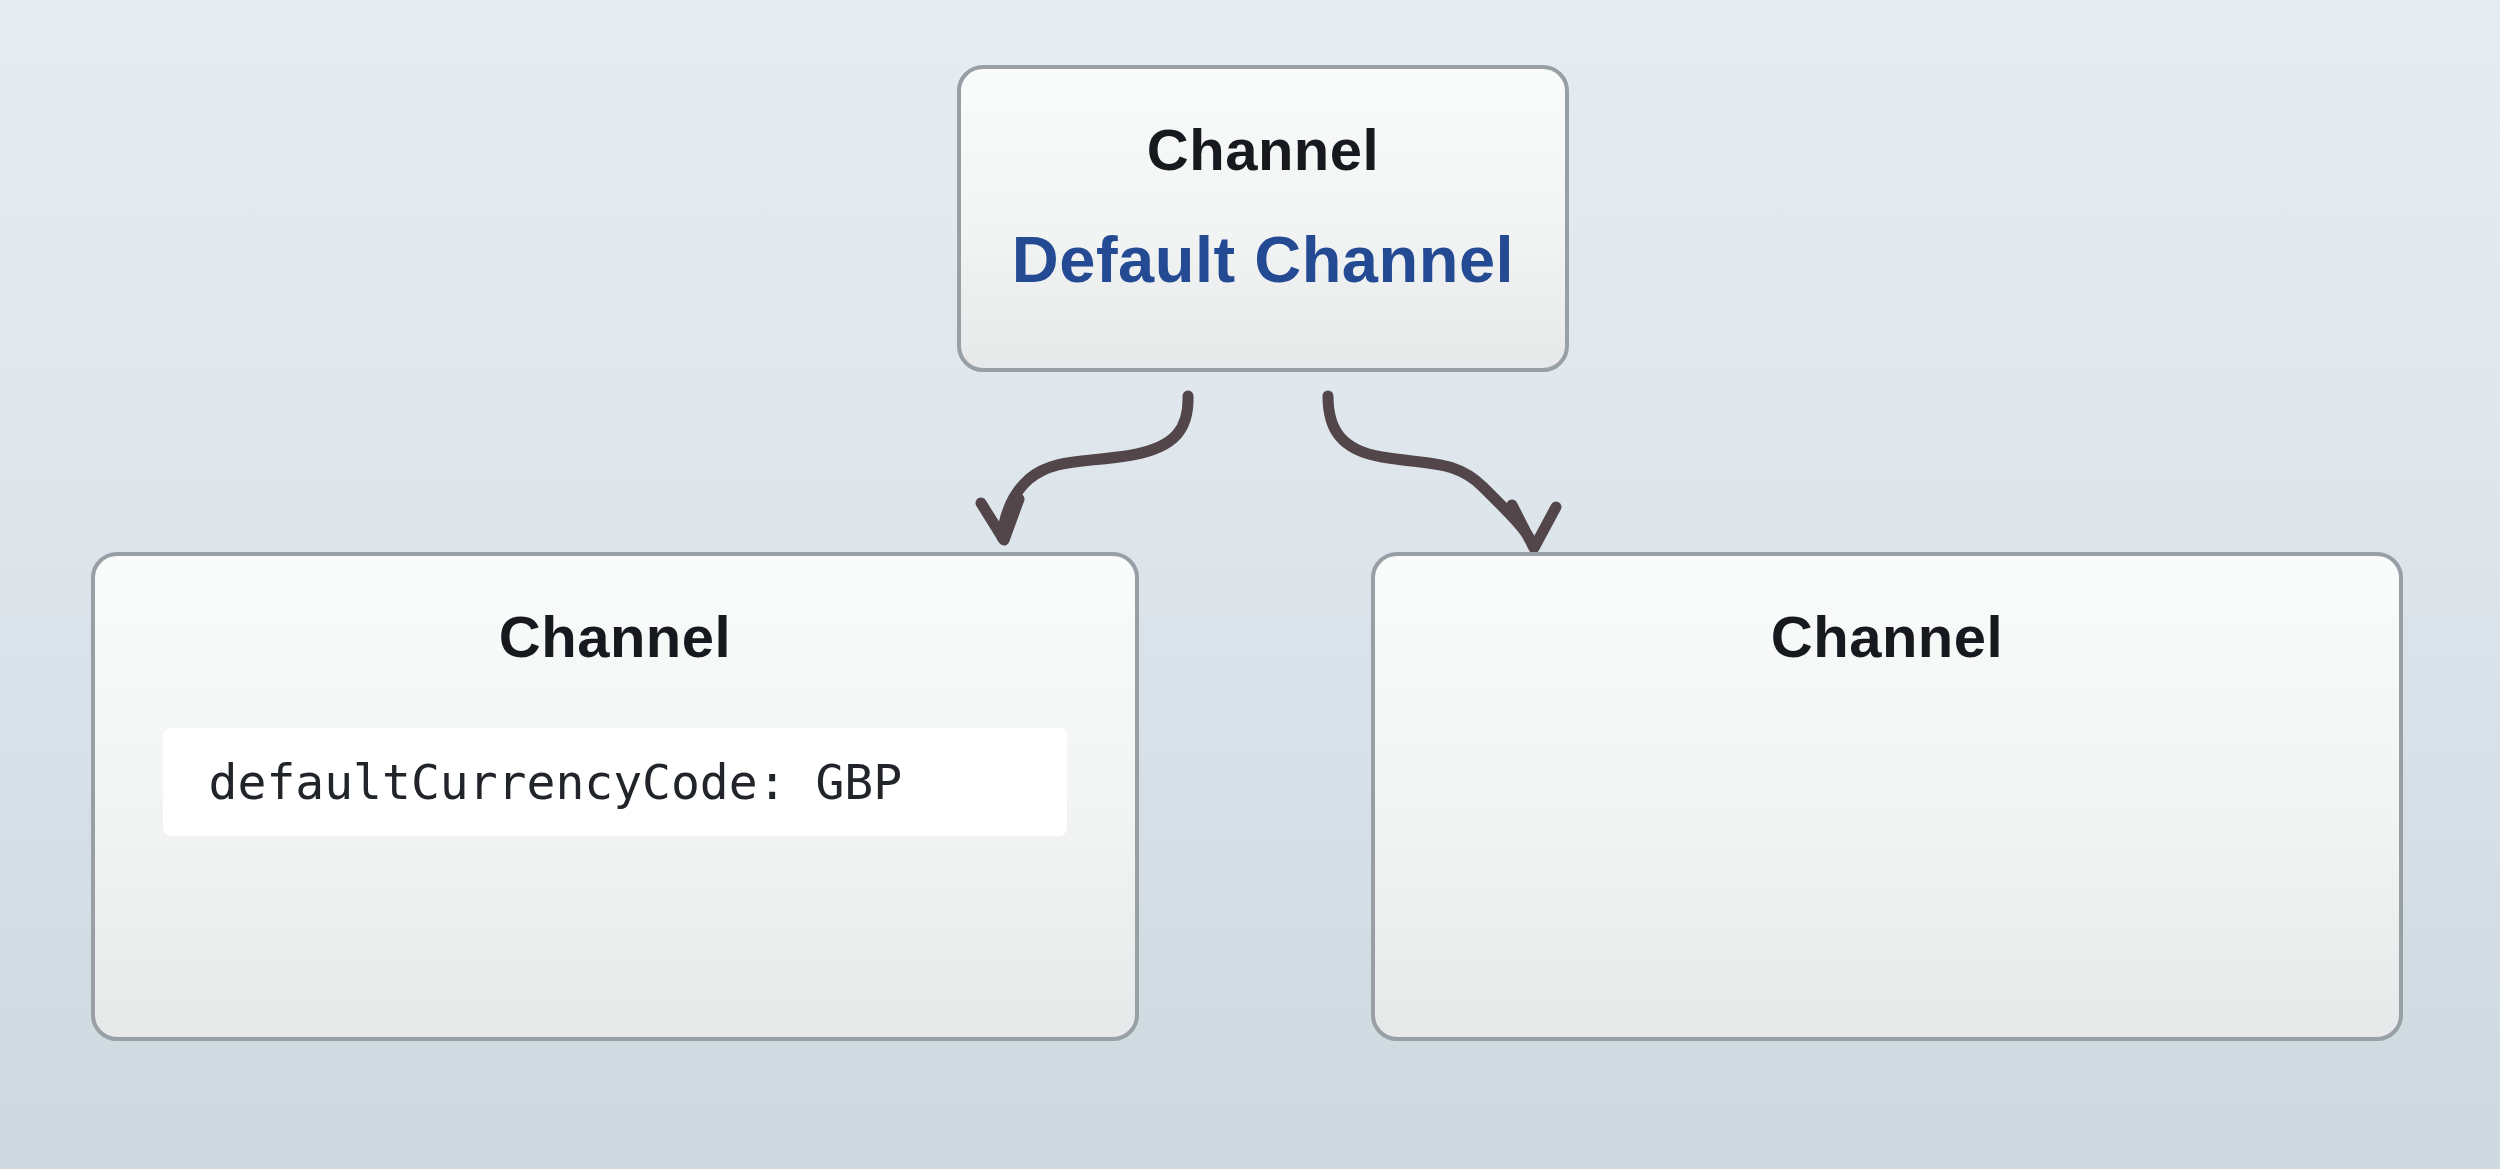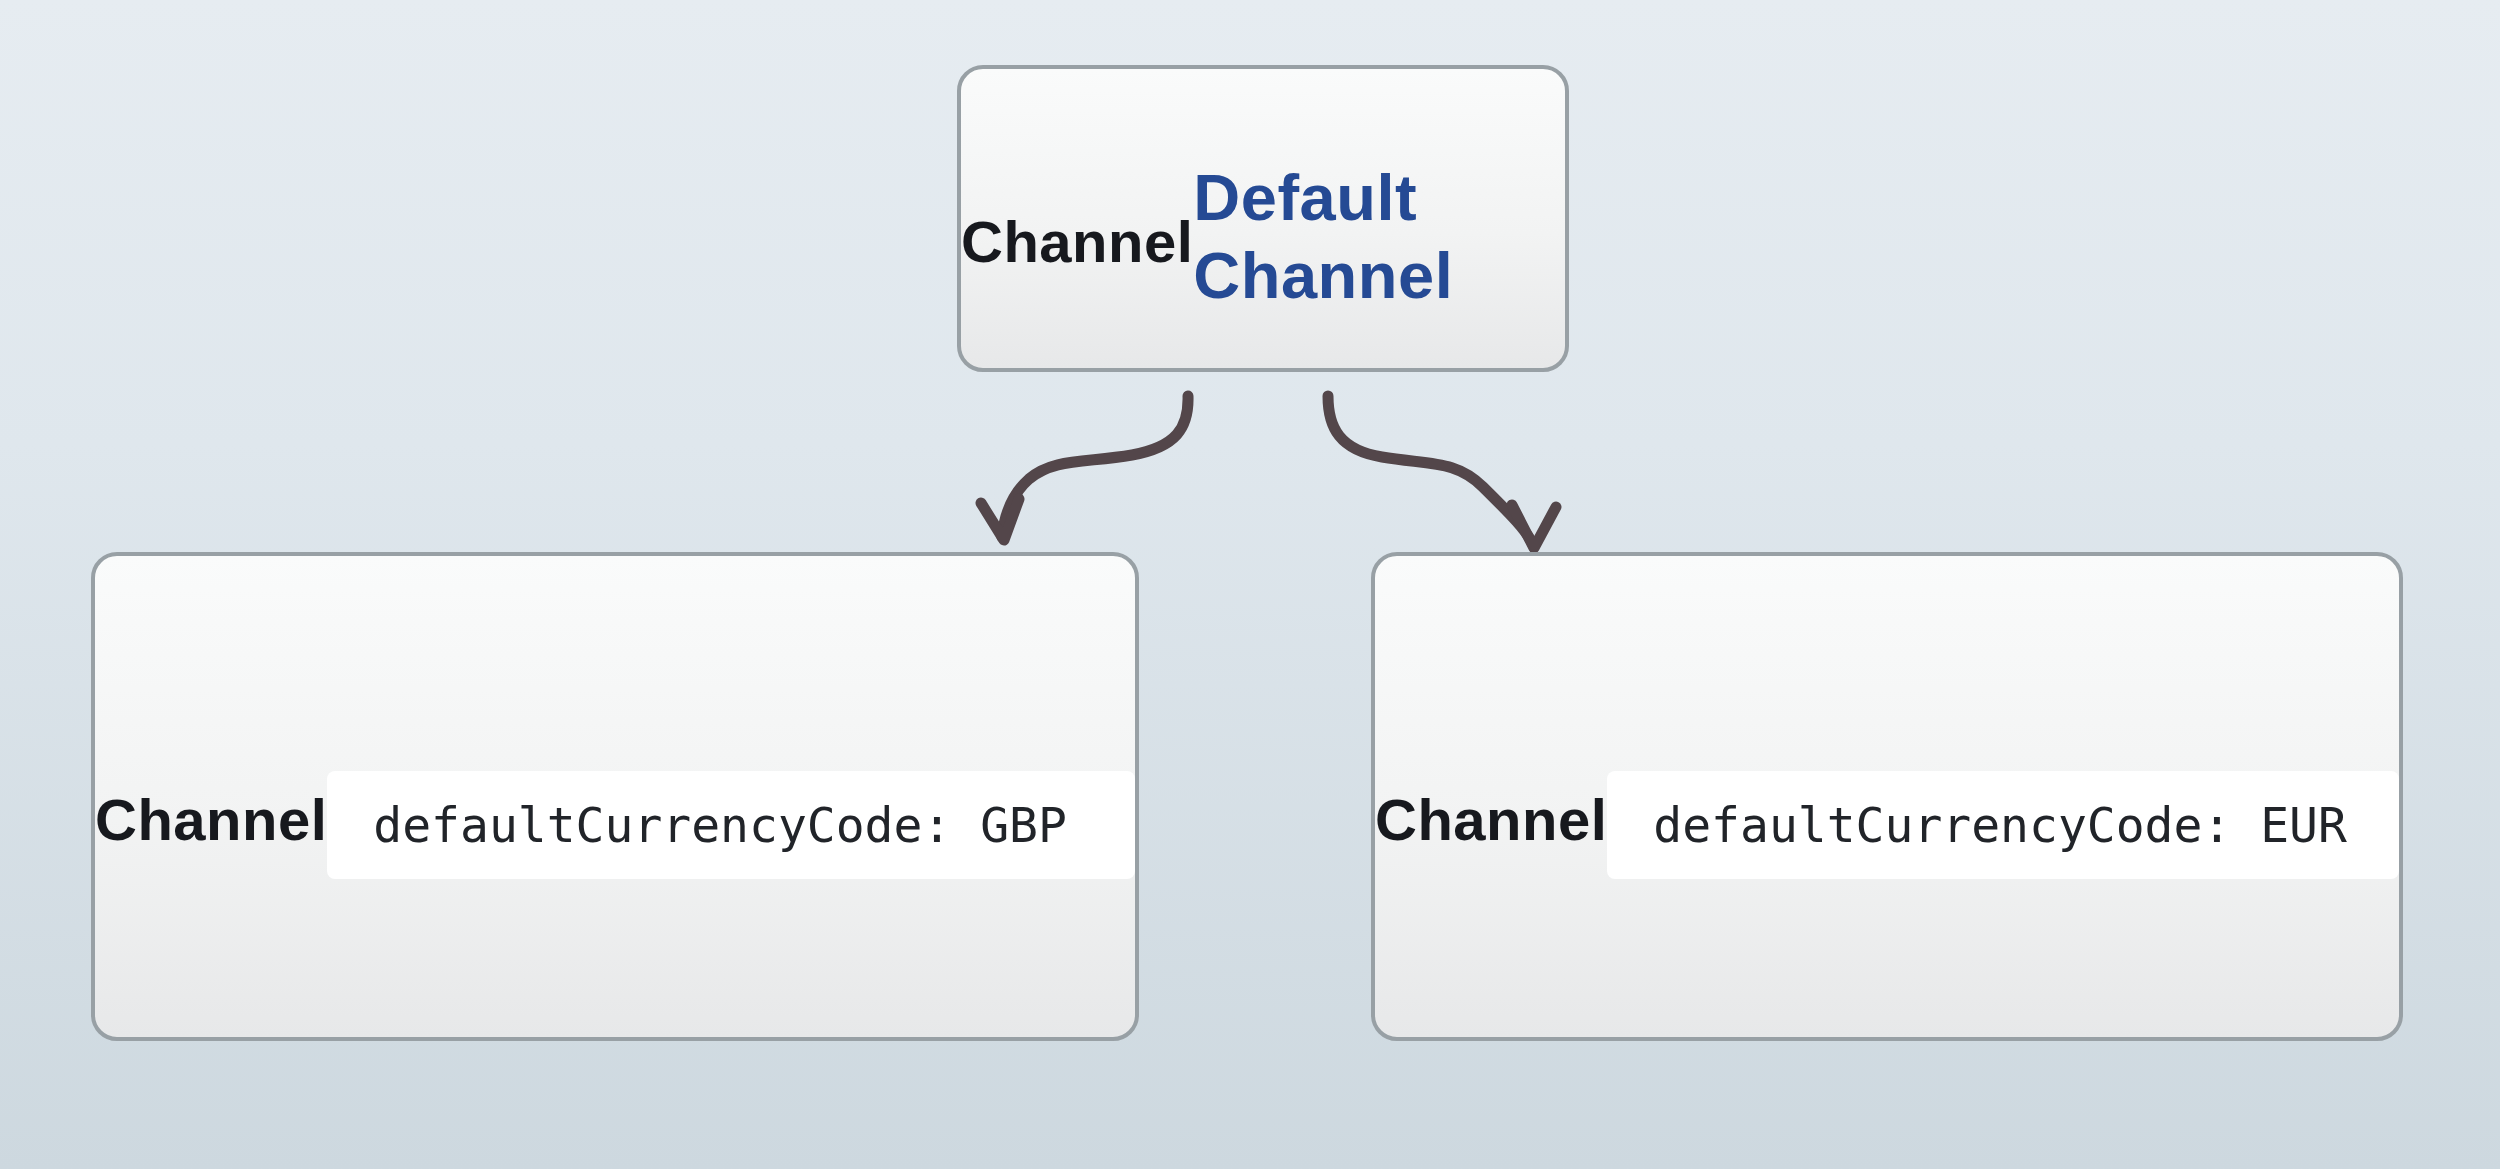--- a/index.html
+++ b/index.html
@@ -16,20 +16,21 @@
   }
 
   
   .node {
     position: absolute;
     box-sizing: border-box;
     border: 4px solid #98a0a5;
     border-radius: 26px;
     background: linear-gradient(180deg, #fafbfb 0%, #f2f3f3 55%, #e7e8e9 100%);
     display: flex;
+    flex-direction: column;
     align-items: center;
   }
   .node-root {
     left: 957px;
     top: 65px;
     width: 612px;
     height: 307px;
   }
   .node-uk {
     left: 91px;
@@ -113,16 +114,15 @@
     <div class="node-name">Default Channel</div>
   </div>
 
   <div class="node node-uk">
     <div class="node-entity">Channel</div>
     <div class="node-attr">defaultCurrencyCode: GBP</div>
   </div>
 
   <div class="node node-germany">
     <div class="node-entity">Channel</div>
-    <div class="node-attr">defaultCurrencyCode: EUR</div>
   </div>
 
 </div>
 
 </body></html>

